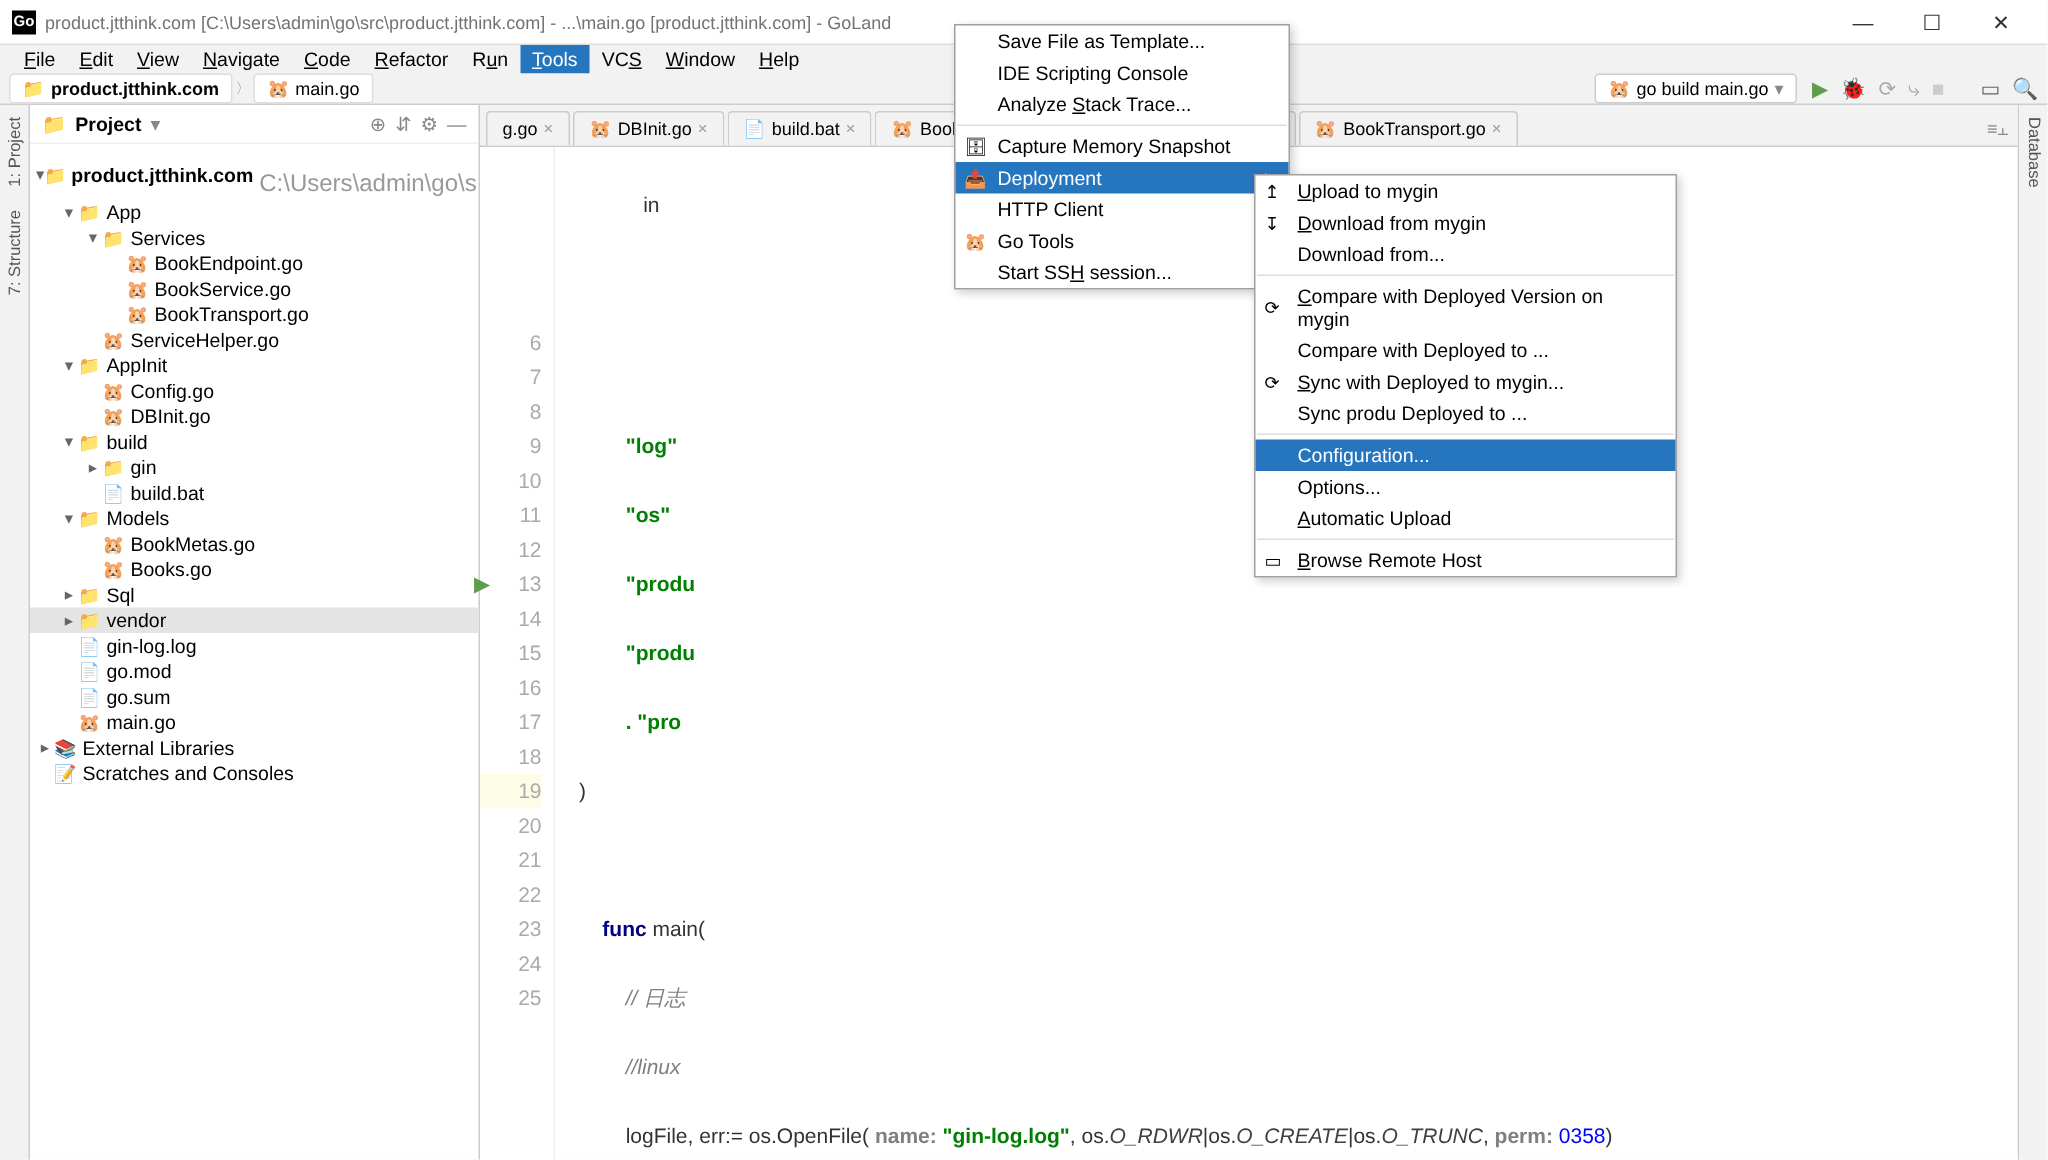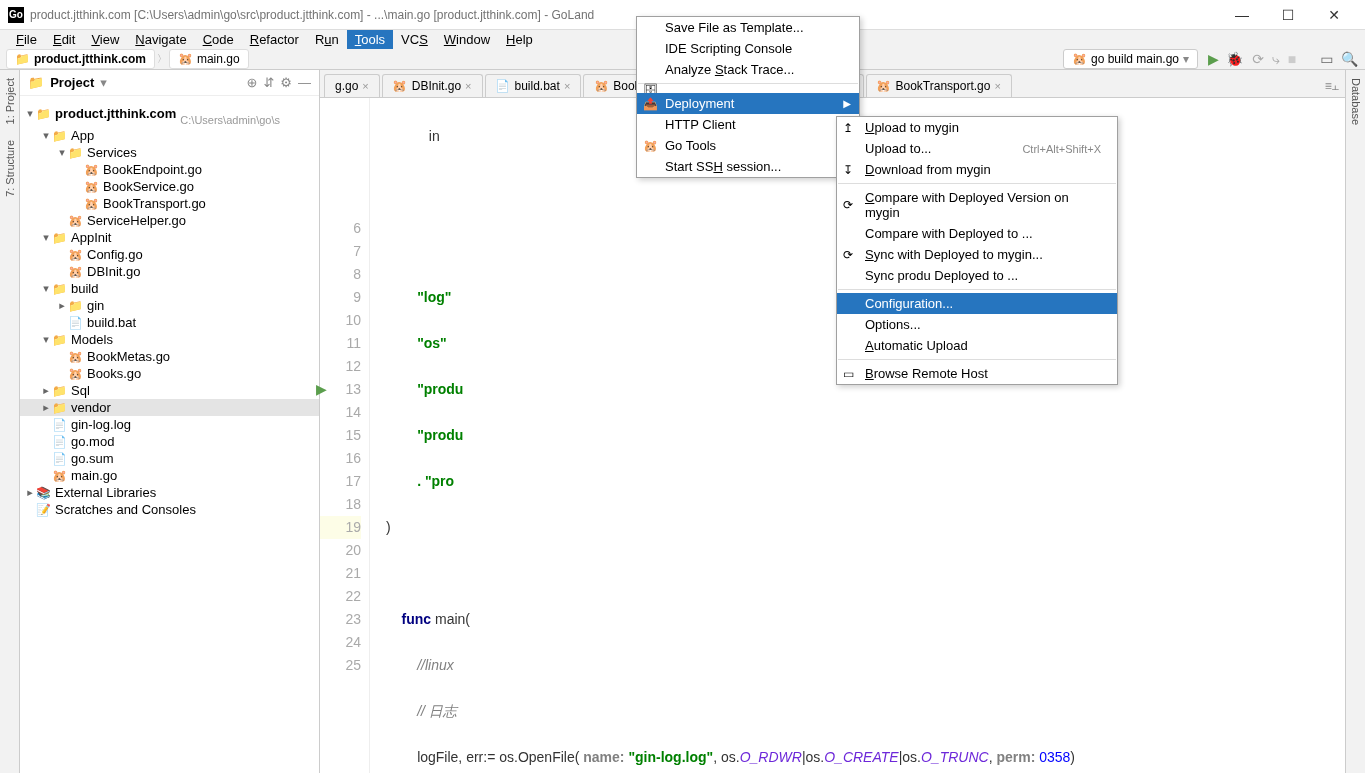--- a/index.html
+++ b/index.html
@@ -27,34 +27,34 @@
 .rightstrip { width: 20px; background: #f2f2f2; border-left: 1px solid #ccc; display:flex; flex-direction:column; align-items:center; font-size:11px; color:#555; }
 .rightstrip div { writing-mode: vertical-lr; padding: 8px 0; }
 .projectpanel { width: 300px; background: #fff; border-right: 1px solid #ccc; display:flex; flex-direction:column; font-size:13px; }
 .pp-header { height: 26px; display:flex; align-items:center; padding: 0 8px; border-bottom:1px solid #eee; gap:6px; }
 .pp-tree { flex:1; overflow:auto; padding: 4px 0; }
 .tree-row { display:flex; align-items:center; padding: 1px 4px; white-space:nowrap; }
 .tree-row.sel { background: #e4e4e4; }
 .indent { display:inline-block; width: 16px; }
 .chev { width:12px; text-align:center; color:#666; font-size:11px; }
 .ficon { width:16px; text-align:center; margin-right:3px; font-size:12px; }
-.gray { color:#999; font-size:11px; margin-left:4px;margin-top:13px; }
+.gray { color:#999; font-size:16px; margin-left:4px;margin-top:13px; }
 .editorarea { flex:1; display:flex; flex-direction:column; background:#fff; position: relative; }
 .tabs { height: 28px; display:flex; align-items:flex-end; border-bottom:1px solid #ccc; padding-left: 4px; font-size:12px; background:#f2f2f2; }
 .tab { padding: 4px 10px; background:#f2f2f2; border:1px solid #ccc; border-bottom:none; margin-right:2px; display:flex; align-items:center; gap:4px; border-radius:3px 3px 0 0; }
 .tab .close { color:#999; font-size:11px; }
 .code { flex:1; display:flex; font-family: Consolas, monospace; font-size:14px; line-height:23px; position:relative; }
 .gutter { width: 50px; text-align:right; padding-right:8px; color:#aaa; background:#fff; border-right:1px solid #eee; padding-top:4px; }
 .gutter div { height:23px; position:relative; }
 .codetext { flex:1; padding-left: 16px; padding-top:4px; white-space:pre; color:#333; }
 .codetext div { height:23px; }
 .kw { color:#000080; font-weight:bold; }
 .str { color:#008000; font-weight:bold; }
 .cmt { color:#808080; font-style:italic; }
-.fld { color:#6d28d9; font-style:italic; }
+.fld { color:#404040; font-style:italic; }
 .param { color:#808080;font-weight:bold; }
 .num { color:#0000ff; }
 
 .dropdown { position: absolute; background:#fff; border:1px solid #a0a0a0; box-shadow: 2px 2px 6px rgba(0,0,0,.2); font-size:13px; z-index:100; }
 .dropdown .ditem { padding: 3px 28px 3px 28px; display:flex; align-items:center; position:relative; }
 .dropdown .ditem.sel { background:#2675bf; color:#fff; }
 .dropdown .ditem .dicon { position:absolute; left:6px; font-size:12px; }
 .dropdown .ditem .arrow { position:absolute; right:8px; font-size:10px; }
 .dropdown .sep { height:1px; background:#ddd; margin:3px 1px; }
 
@@ -371,22 +371,22 @@
 <div>           <span>in</span></div>
 <div></div><div></div><div></div><div></div>
 <div>        <span class="str">"log"</span></div>
 <div>        <span class="str">"os"</span></div>
 <div>        <span class="str">"produ</span></div>
 <div>        <span class="str">"produ</span></div>
 <div>        <span class="str">. "pro</span></div>
 <div><span>)</span></div>
 <div></div>
 <div>    <span class="kw">func </span><span>main(</span></div>
+<div>        <span class="cmt">// 日志</span></div>
 <div>        <span class="cmt">//linux</span></div>
-<div>        <span class="cmt">// 日志</span></div>
 <div>        <span>logFile, err:= os.OpenFile( </span><span class="param">name: </span><span class="str">"gin-log.log"</span><span>, os.</span><span class="fld">O_RDWR</span><span>|os.</span><span class="fld">O_CREATE</span><span>|os.</span><span class="fld">O_TRUNC</span><span>, </span><span class="param">perm: </span><span class="num">0358</span><span>)</span></div>
 
 
 
 
 
 
 
 
 
@@ -397,20 +397,21 @@
 
     <div class="dropdown menu1" style="top:-54px;">
       <div class="ditem">Save File as Template...</div>
       <div class="ditem">IDE Scripting Console</div>
       <div class="ditem">
           <span>Analyze <u>S</u>tack Trace...</span>
         </div>
       <div class="sep"></div>
       <div class="ditem">
           <span class="dicon">🗄</span>
+          <span>Capture Memory Snapshot</span>
         </div>
       <div class="ditem sel">
           <span class="dicon">📤</span>
           <span>Deployment</span>
           <span class="arrow">▶</span>
         </div>
       <div class="ditem">
           <span>HTTP Client</span>
           <span class="arrow">▶</span>
         </div>
@@ -423,27 +424,24 @@
           <span>Start SS<u>H</u> session...</span>
         </div>
     </div>
 
     <div class="dropdown menu2" style="top:46px;">
       <div class="ditem">
           <span class="dicon">↥</span>
           <span><u>U</u>pload to mygin</span>
         </div>
       <div class="ditem">
-          <span>Upload to...</span>
-          <span class="short">Ctrl+Alt+Shift+X</span>
-        </div>
-      <div class="ditem">
           <span class="dicon">↧</span>
           <span><u>D</u>ownload from mygin</span>
         </div>
+      <div class="ditem">Download from...</div>
       <div class="sep"></div>
       <div class="ditem">
           <span class="dicon">⟳</span>
           <span><u>C</u>ompare with Deployed Version on mygin</span>
         </div>
       <div class="ditem">Compare with Deployed to ...</div>
       <div class="ditem">
           <span class="dicon">⟳</span>
           <span><u>S</u>ync with Deployed to mygin...</span>
         </div>

